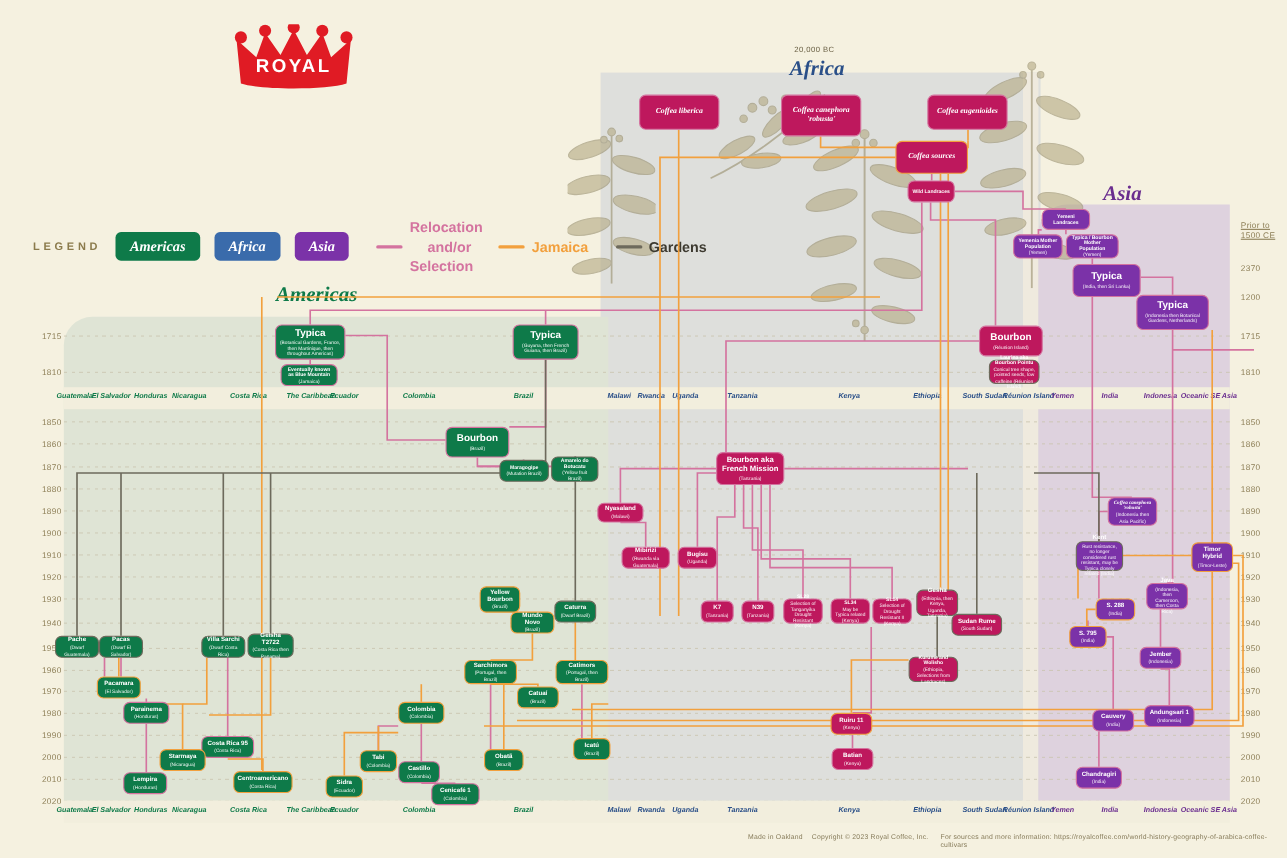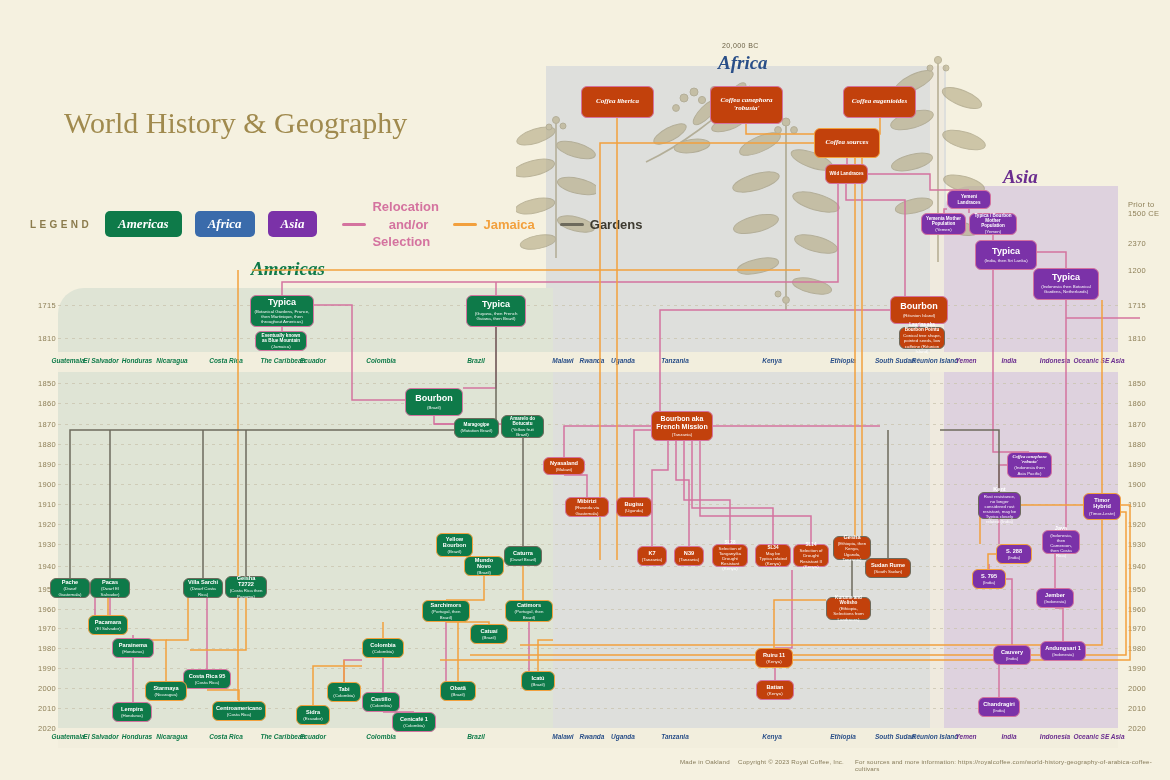--- a/index.html
+++ b/index.html
@@ -56,21 +56,21 @@
   .strip{position:absolute;left:58px;width:1060px;height:20px;background:#f2eedd;}
 
   
   svg.links{position:absolute;left:0;top:0;width:1170px;height:780px;overflow:visible;}
 
   
   .node{position:absolute;border-radius:6px;color:#fff;text-align:center;
         display:flex;flex-direction:column;align-items:center;justify-content:center;
         box-sizing:border-box;padding:2px 3px;}
   .n-am{background:#0e7a49;}
-  .n-af{background:#c2410c;}
+  .n-af{background:#be185d;}
   .n-as{background:#7b32a8;}
   .n-title{font-weight:700;line-height:1.1;}
   .n-sub{font-size:4.4px;line-height:1.18;font-weight:400;margin-top:1px;opacity:.95;}
   .b-pink{border:1.6px solid #d4739f;}
   .b-orange{border:1.6px solid #f2a03d;}
   .b-grey{border:1.6px solid #6d6a5c;}
   .sz-lg .n-title{font-size:9px;}
   .sz-md .n-title{font-size:7px;}
   .sz-sm .n-title{font-size:5.6px;}
   .sz-xs .n-title{font-size:4.6px;}
@@ -151,23 +151,34 @@
       <ellipse cx="22" cy="110" rx="21" ry="7.5" transform="rotate(-14 22 110)"></ellipse>
       <ellipse cx="74" cy="132" rx="21" ry="7.5" transform="rotate(15 74 132)"></ellipse>
       <ellipse cx="24" cy="154" rx="19" ry="7" transform="rotate(-12 24 154)"></ellipse>
       <ellipse cx="70" cy="176" rx="18" ry="6.5" transform="rotate(13 70 176)"></ellipse>
       <circle cx="48" cy="8" r="3.6"></circle>
         <circle cx="40" cy="16" r="3"></circle>
         <circle cx="56" cy="16" r="3"></circle>
     </g>
   </svg>
 
+  <div class="logo">
+    <svg width="120" height="66" viewBox="0 0 120 66">
+      <circle cx="12" cy="12" r="5.5" fill="#e01b24"></circle>
+        <circle cx="34" cy="6" r="5.5" fill="#e01b24"></circle>
+      <circle cx="60" cy="3" r="5.5" fill="#e01b24"></circle>
+        <circle cx="86" cy="6" r="5.5" fill="#e01b24"></circle>
+      <circle cx="108" cy="12" r="5.5" fill="#e01b24"></circle>
+      <path d="M8 14 L26 30 L34 8 L48 28 L60 5 L72 28 L86 8 L94 30 L112 14
+               L108 54 C90 60 30 60 12 54 Z" fill="#e01b24"></path>
+      <text x="60" y="43" text-anchor="middle" font-family="Liberation Sans, sans-serif" font-size="17" font-weight="700" fill="#ffffff" letter-spacing="2.2">ROYAL</text>
+    </svg>
+  </div>
 
   <div class="title">
-    <div>World History &amp; Geography</div>
   </div>
 
   <div class="legend">
     <span class="legend-word">LEGEND</span>
     <span class="lg-chip lg-americas">Americas</span>
     <span class="lg-chip lg-africa">Africa</span>
     <span class="lg-chip lg-asia">Asia</span>
     <span class="lg-key">
       <span class="lg-line" style="background:#d4739f"></span>
       <span class="lg-txt" style="color:#d4739f;max-width:56px;display:inline-block">Relocation and/or Selection</span>
@@ -221,21 +232,21 @@
       <div class="yr yr-l" style="top: 644px;">1980</div>
       <div class="gridline" style="top: 648px;"></div>
       <div class="yr yr-l" style="top: 664px;">1990</div>
       <div class="gridline" style="top: 668px;"></div>
       <div class="yr yr-l" style="top: 684px;">2000</div>
       <div class="gridline" style="top: 688px;"></div>
       <div class="yr yr-l" style="top: 704px;">2010</div>
       <div class="gridline" style="top: 708px;"></div>
       <div class="yr yr-l" style="top: 724px;">2020</div>
       <div class="gridline" style="top: 728px;"></div>
-      <div class="yr yr-r" style="top: 200px; line-height: 1.25;">Prior to 1500 CE</div>
+      <div class="yr yr-r" style="top: 200px; line-height: 1.25; text-decoration: underline;">Prior to 1500 CE</div>
       <div class="yr yr-r" style="top: 239px;">2370</div>
       <div class="yr yr-r" style="top: 266px;">1200</div>
       <div class="yr yr-r" style="top: 301px;">1715</div>
       <div class="yr yr-r" style="top: 334px;">1810</div>
       <div class="yr yr-r" style="top: 379px;">1850</div>
       <div class="yr yr-r" style="top: 399px;">1860</div>
       <div class="yr yr-r" style="top: 420px;">1870</div>
       <div class="yr yr-r" style="top: 440px;">1880</div>
       <div class="yr yr-r" style="top: 460px;">1890</div>
       <div class="yr yr-r" style="top: 480px;">1900</div>

